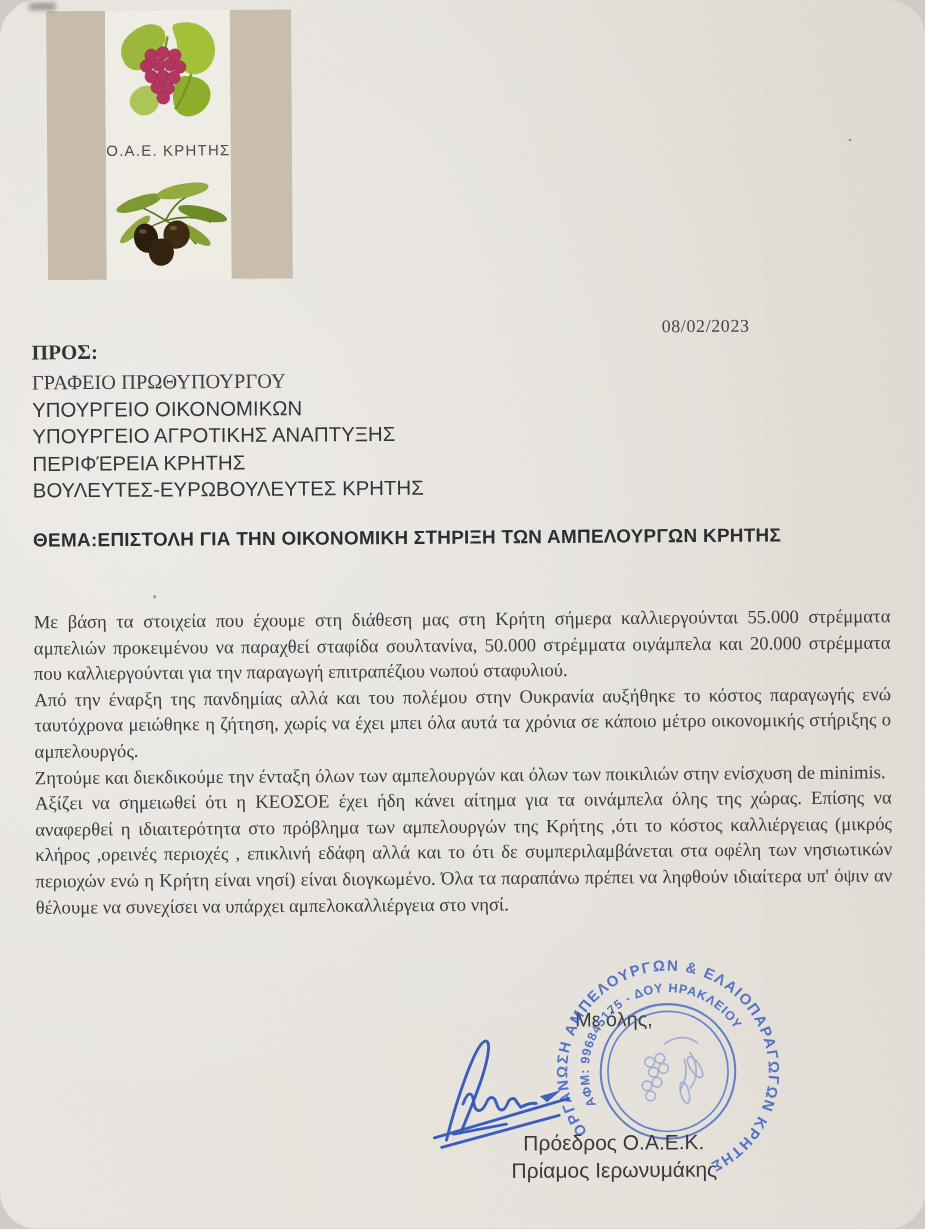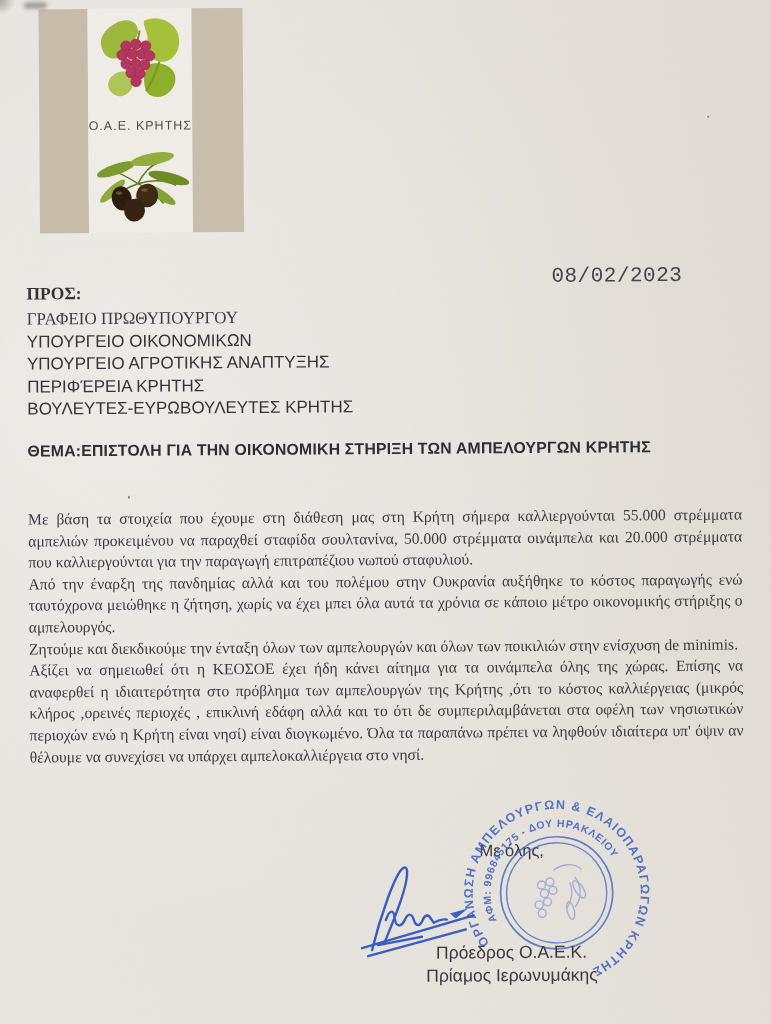--- a/index.html
+++ b/index.html
@@ -6,33 +6,34 @@
   .page{
     position:relative;
     width:771px;height:1024px;
     margin:0 auto;
     overflow:hidden;
     font-family:"Liberation Sans",sans-serif;
     background:
       radial-gradient(22px 22px at 0px 0px, rgba(50,45,40,.35), rgba(50,45,40,0) 70%),
       radial-gradient(120% 90% at 18% 38%, rgba(255,255,255,.30), rgba(255,255,255,0) 60%),
       linear-gradient(78deg, #ebe8e3 0%, #e8e4de 55%, #e1dcd4 100%);
+    border-radius: 31px;
   }
   .scan{position:absolute;inset:0;transform:rotate(-0.4deg);transform-origin:50% 50%;}
   .grain{position:absolute;inset:0;pointer-events:none;opacity:.8;}
 
   
   .logo{position:absolute;left:42px;top:7px;width:204px;height:224px;display:flex;}
   .logo .bar{width:50px;background:#c9beac;}
   .logo .bar.right{width:52px;background:#cbc0ae;}
   .logo .mid{flex:1;background:#f2efe8;display:flex;flex-direction:column;align-items:center;justify-content:flex-start;padding-top:6px;}
   .org-name{font-size:12.5px;letter-spacing:1px;color:#4e4c4a;margin:2px 0 3px 0;white-space:nowrap;}
 
   
-  .date{position:absolute;left:553px;top:266px;font-family:Liberation Mono, monospace;font-size:21px;color:#46444a;letter-spacing:.5px;}
+  .date{position:absolute;left:553px;top:266px;font-family:Liberation Serif, serif;font-size:15px;color:#46444a;letter-spacing:.5px;}
   .recipients{position:absolute;left:28px;top:281px;color:#343438;}
   .recipients .label{font-family:"Liberation Serif",serif;font-weight:bold;font-size:17.5px;margin-bottom:4px;}
   .recipients .item{font-size:17px;line-height:22.5px;white-space:nowrap;}
   .recipients .item.serif{font-family:"Liberation Serif",serif;color:#3e3c44;}
   .subject{position:absolute;left:28px;top:440px;font-weight:bold;font-size:15.8px;color:#2d2d31;letter-spacing:.2px;white-space:nowrap;}
 
   
   .body{position:absolute;left:28px;top:506px;width:714px;
     font-family:"Liberation Serif",serif;font-size:15.6px;line-height:21.6px;
     color:#3b3a3e;text-align:justify;}

